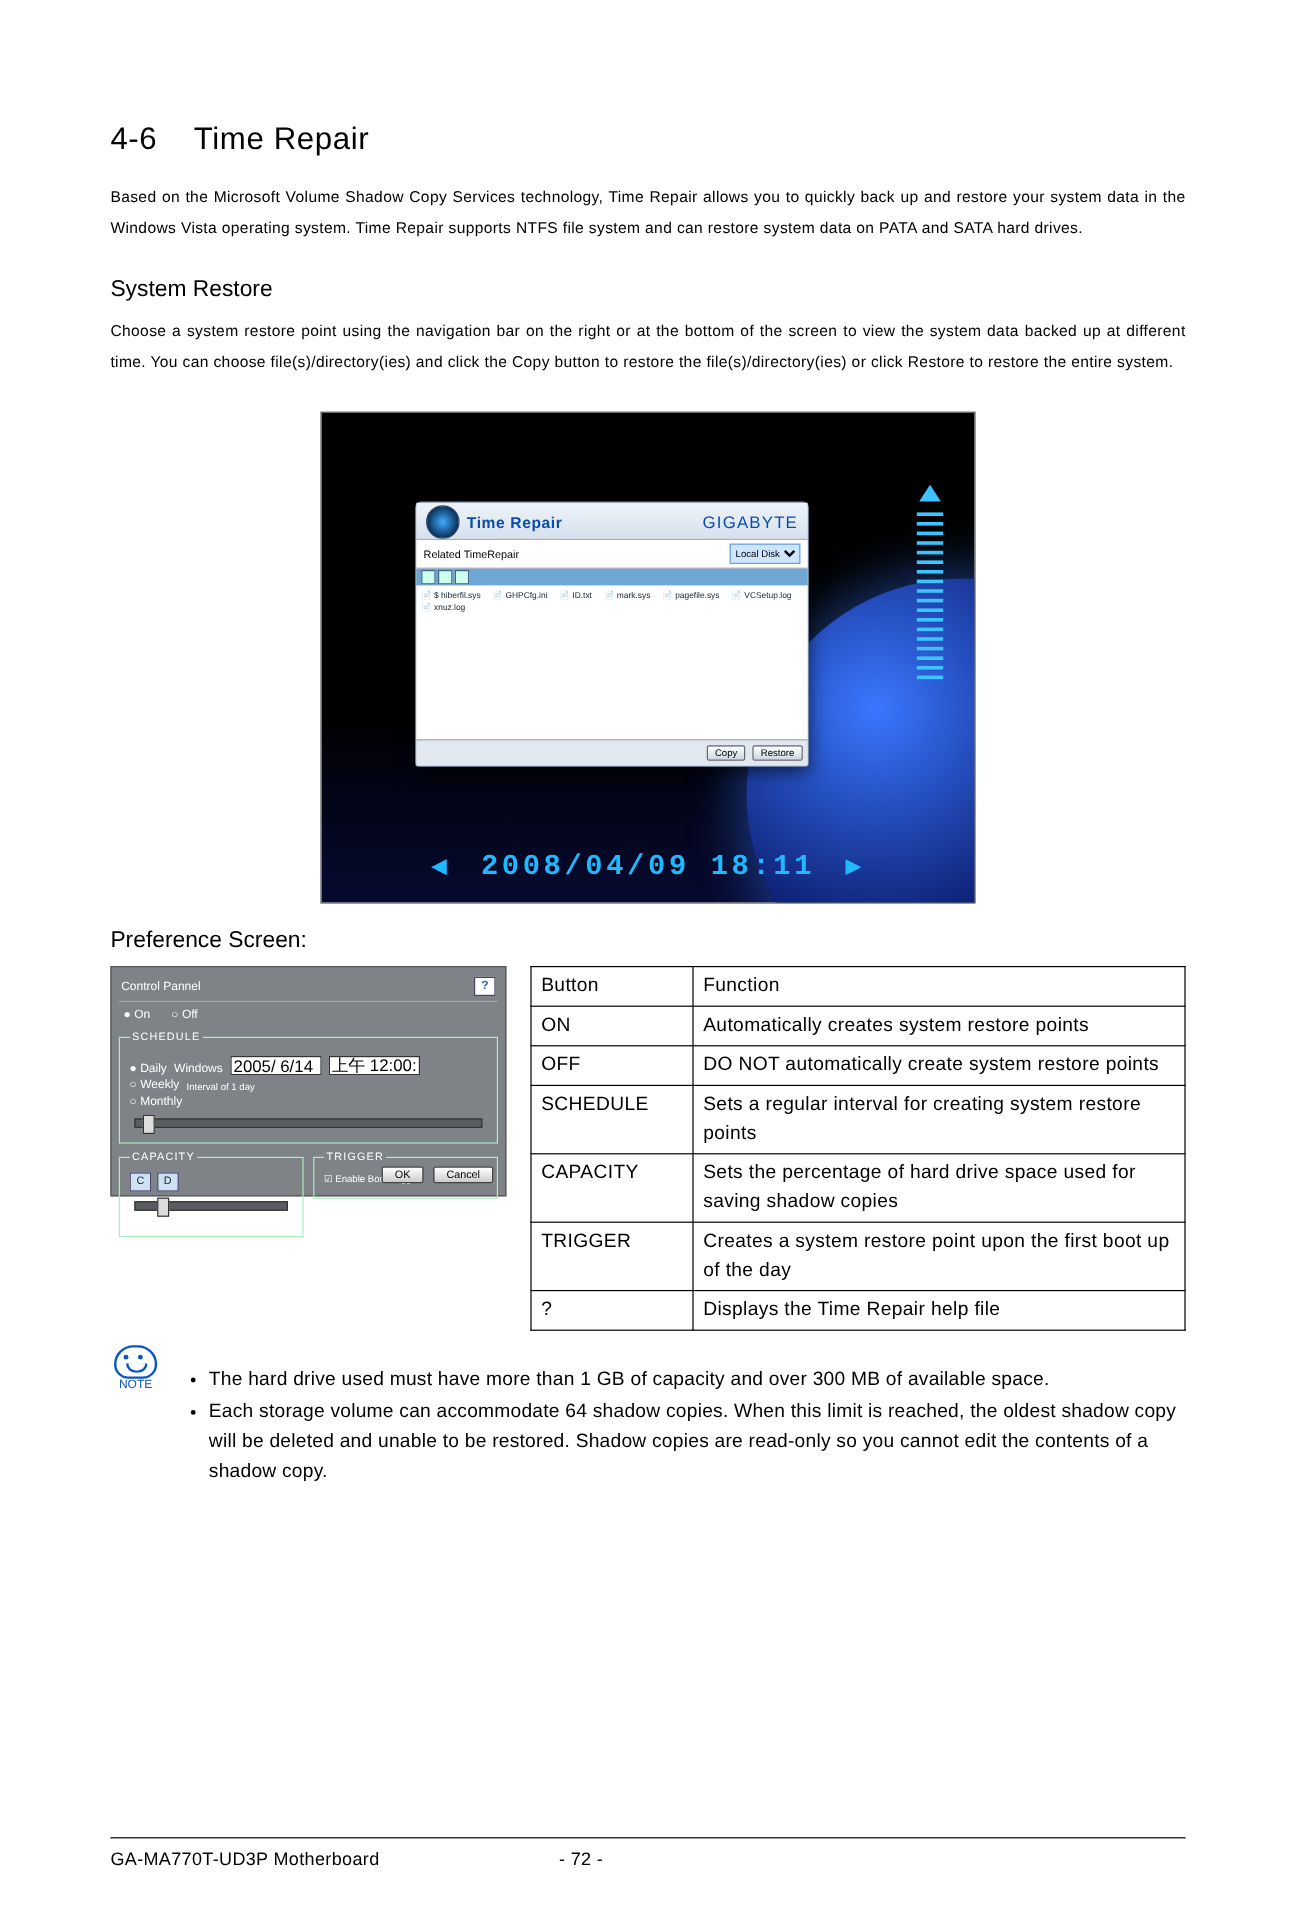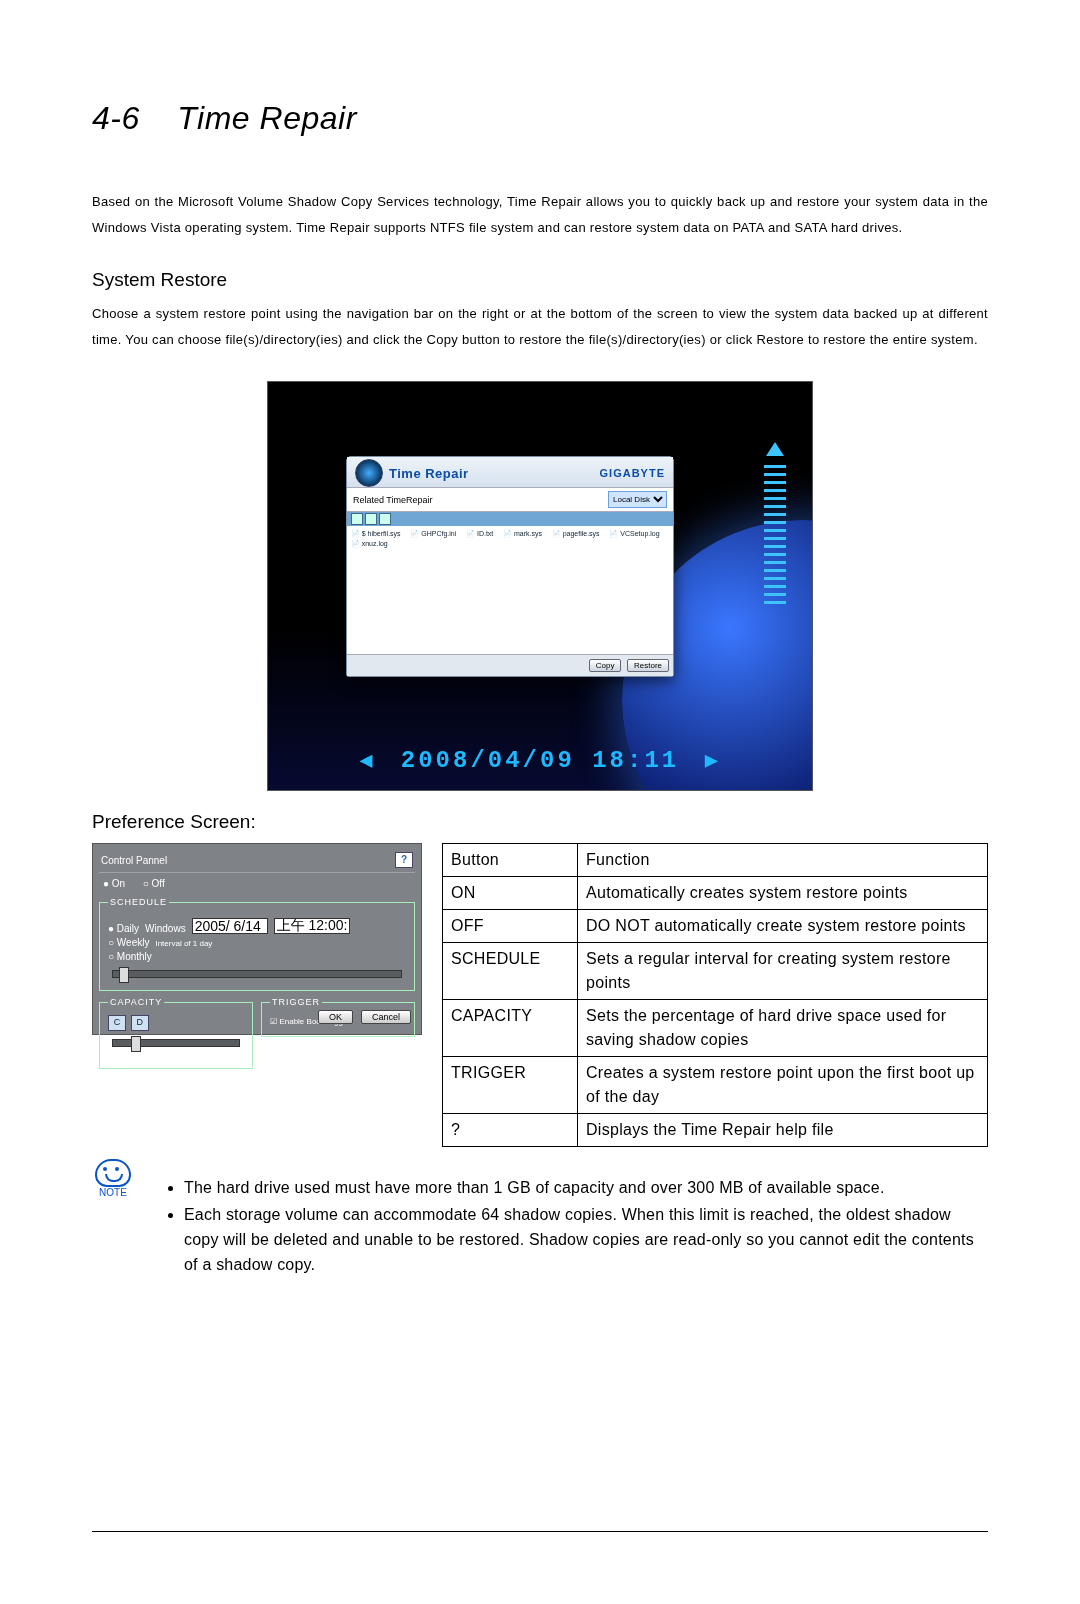--- a/index.html
+++ b/index.html
@@ -10,24 +10,23 @@
     color: #000;
   }
   .page {
     width: 1080px;
     height: 1604px;
     position: relative;
     box-sizing: border-box;
     padding: 100px 92px 0 92px;
   }
   .section-title {
-    font-size: 32px;
+    font-size: 26px;
     letter-spacing: 0.5px;
-    margin-bottom: 52px;
-    font-style: italic;
+    margin-bottom: 20px;
   }
   .body-text {
     font-size: 13px;
     line-height: 26px;
     letter-spacing: 0.3px;
     text-align: justify;
     margin-bottom: 28px;
   }
   .sub-heading {
     font-size: 19px;
@@ -93,21 +92,21 @@
     height: 24px;
   }
   .tr-window .hdr .logo {
     width: 26px;height:26px;background:radial-gradient(circle,#4af 0%,#024 80%);border-radius:50%;
     border:1px solid #346;
   }
   .tr-window .hdr .title {
     color:#0b4ca8;font-weight:bold;font-size:13px;letter-spacing:0.5px;flex:1;
   }
   .tr-window .hdr .brand {
-    color:#0b4ca8;font-weight:bold;font-size:11px;letter-spacing:1px;text-align:right;
+    color:#0b4ca8;font-weight:normal;font-size:14px;letter-spacing:1px;text-align:right;
   }
   .tr-window .crumb {
     display:flex;align-items:center;justify-content:space-between;
     padding: 3px 6px;background:#fff;border-top:1px solid #aab;border-bottom:1px solid #aab;
   }
   .tr-window .crumb select {
     font-size:8px;height:17px;border:1px solid #6aa0e0;background:#cfe4ff;
   }
   .tr-window .toolbar {
     background:#6ea6d4;height:14px;padding:0 4px;display:flex;align-items:center;gap:2px;
@@ -164,21 +163,21 @@
 
   .func-table {
     flex:1;border-collapse:collapse;font-size:16px;line-height:24px;
   }
   .func-table td{
     border:1px solid #000;padding:4px 8px;vertical-align:top;letter-spacing:0.3px;
   }
   .func-table td:first-child{width:118px;}
 
   .note-block {
-    display:flex;gap:10px;margin-top:12px;align-items:flex-start;justify-content:center;
+    display:flex;margin-top:12px;align-items:flex-start;justify-content:center;
   }
   .note-icon {
     width:42px;flex-shrink:0;text-align:center;font-size:10px;color:#0a55c6;
   }
   .note-icon .face{
     width:32px;height:24px;border:2px solid #0a55c6;border-radius:16px 16px 12px 12px;margin:0 auto;
     position:relative;
   }
   .note-icon .face::before{content:"";position:absolute;left:6px;top:6px;width:4px;height:4px;border-radius:50%;background:#0a55c6;box-shadow:12px 0 0 #0a55c6;}
   .note-icon .face::after{content:"";position:absolute;left:8px;top:13px;width:14px;height:6px;border:2px solid #0a55c6;border-top:none;border-radius:0 0 10px 10px;}
@@ -373,14 +372,19 @@
       <div class="face"></div>
       <div>NOTE</div>
     </div>
     <ul class="note-list">
       <li>The hard drive used must have more than 1 GB of capacity and over 300 MB of available space.</li>
       <li>Each storage volume can accommodate 64 shadow copies. When this limit is reached, the oldest shadow copy will be deleted and unable to be restored. Shadow copies are read-only so you cannot edit the contents of a shadow copy.</li>
     </ul>
   </div>
 
   <div class="footer-line"></div>
+  <div class="footer">
+    <span>GA-MA770T-UD3P Motherboard</span>
+    <span class="pg">- 72 -</span>
+    <span style="flex:1"></span>
+  </div>
 
 </div>
 
 </body></html>

